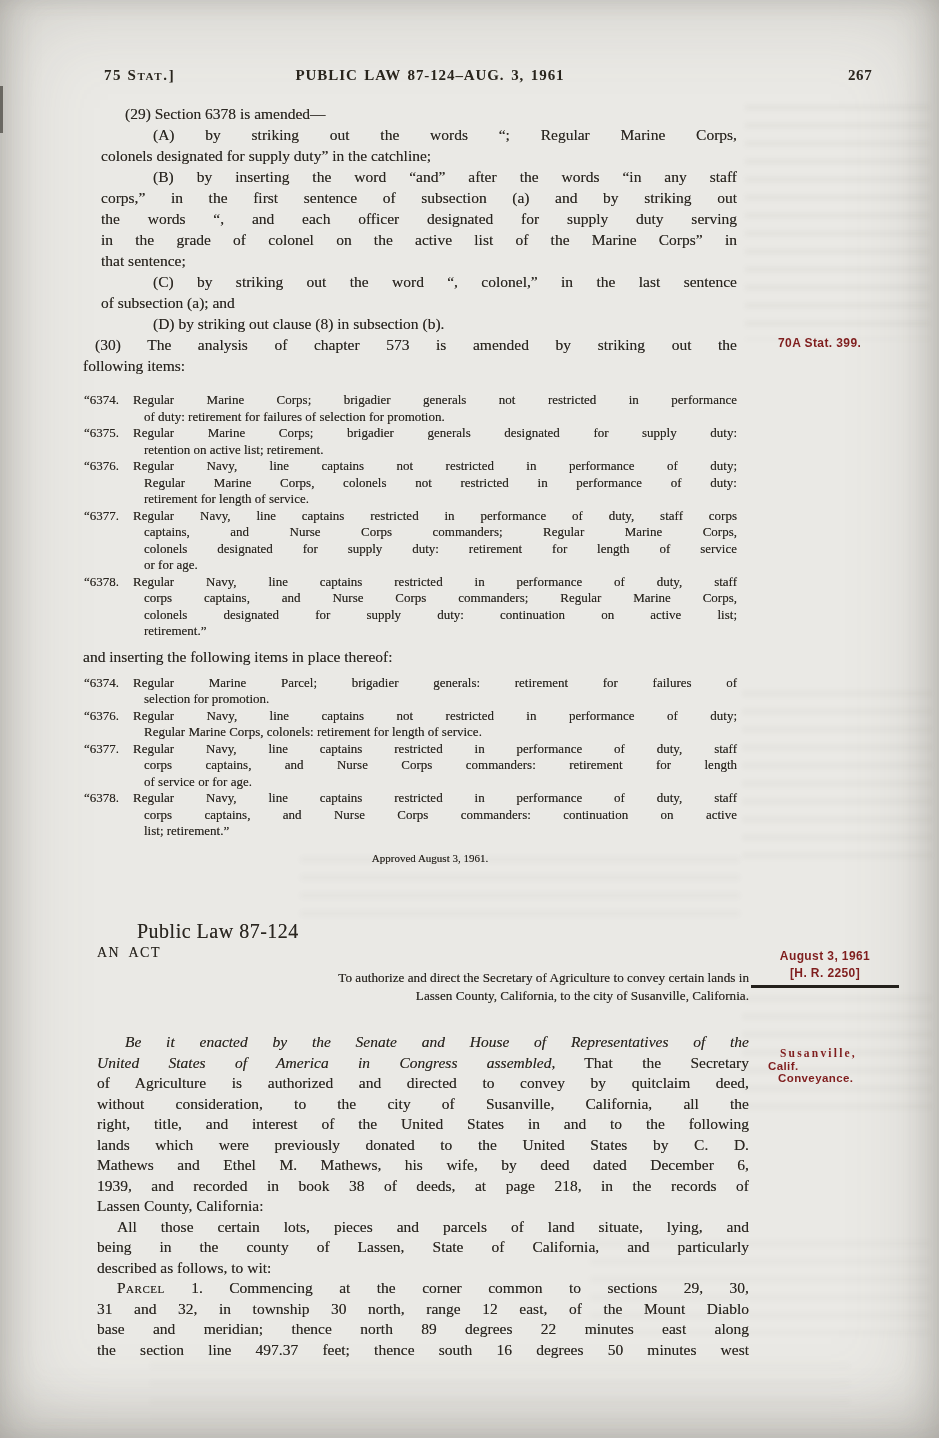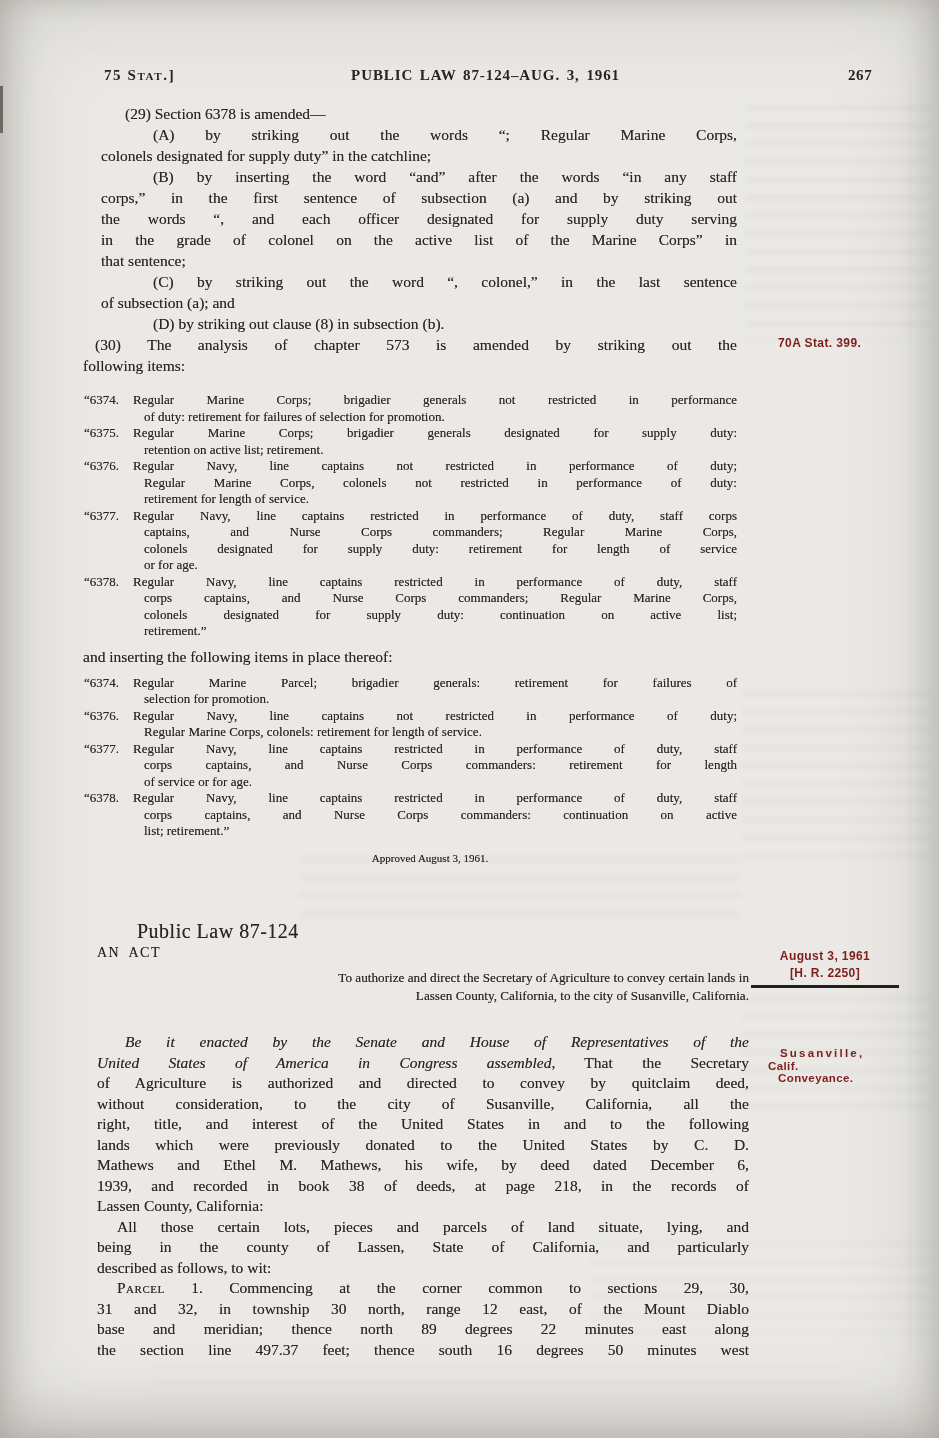--- a/index.html
+++ b/index.html
@@ -22,21 +22,21 @@
   .g1{left:745px;top:104px;width:185px;height:236px;}
   .g2{left:742px;top:690px;width:190px;height:170px;opacity:.45;}
   .g3{left:300px;top:856px;width:440px;height:64px;opacity:.4;}
   .g4{left:742px;top:995px;width:190px;height:115px;opacity:.45;}
   .g5{left:590px;top:1240px;width:340px;height:95px;opacity:.35;}
   .g6{left:150px;top:1362px;width:700px;height:56px;opacity:.25;}
 
   
   .hdr{position:absolute;top:67px;font-weight:bold;font-size:15px;letter-spacing:.6px;color:#29251d;text-align:right;}
   .hdr-stat{left:104px;font-variant:small-caps;letter-spacing:1.6px;}
-  .hdr-title{left:240px;width:380px;word-spacing:2px;letter-spacing:.9px;}
+  .hdr-title{left:240px;width:380px;text-align:center;word-spacing:2px;letter-spacing:.9px;}
   .hdr-page{left:848px;}
 
   
   .ln{text-align:justify;text-align-last:justify;}
   .ln.last{text-align-last:left;}
   .it{font-style:italic;}
   .sc{font-variant:small-caps;letter-spacing:.5px;}
 
   
   .col1{position:absolute;left:83px;top:103px;width:654px;font-size:15.5px;line-height:21px;
@@ -66,21 +66,21 @@
   .enact .ln.first{padding-left:28px;}
   .para.body .ln.first{padding-left:20px;}
 
   
   .note{position:absolute;font-family:"Liberation Sans","DejaVu Sans",sans-serif;
         font-size:12px;font-weight:bold;color:#7f1d1d;letter-spacing:.4px;}
   .note-70a{left:778px;top:336px;white-space:nowrap;}
   .note-date{left:742px;top:948px;width:166px;text-align:center;line-height:17px;}
   .note-date .rule{margin:3px auto 0;width:148px;height:2.5px;background:#23201b;}
   .note-subject{left:768px;top:1047px;font-size:11.5px;line-height:12.5px;}
-  .note-subject .l1{padding-left:12px;letter-spacing:2.2px;white-space:nowrap;}
+  .note-subject .l1{padding-left:12px;letter-spacing:2.2px;white-space:nowrap;font-family:Liberation Serif, serif;}
   .note-subject .l3{padding-left:10px;letter-spacing:.4px;}
 </style>
 </head>
 <body>
 
 <div class="page">
 
   <div class="ghost g1"></div>
   <div class="ghost g2"></div>
   <div class="ghost g3"></div>

